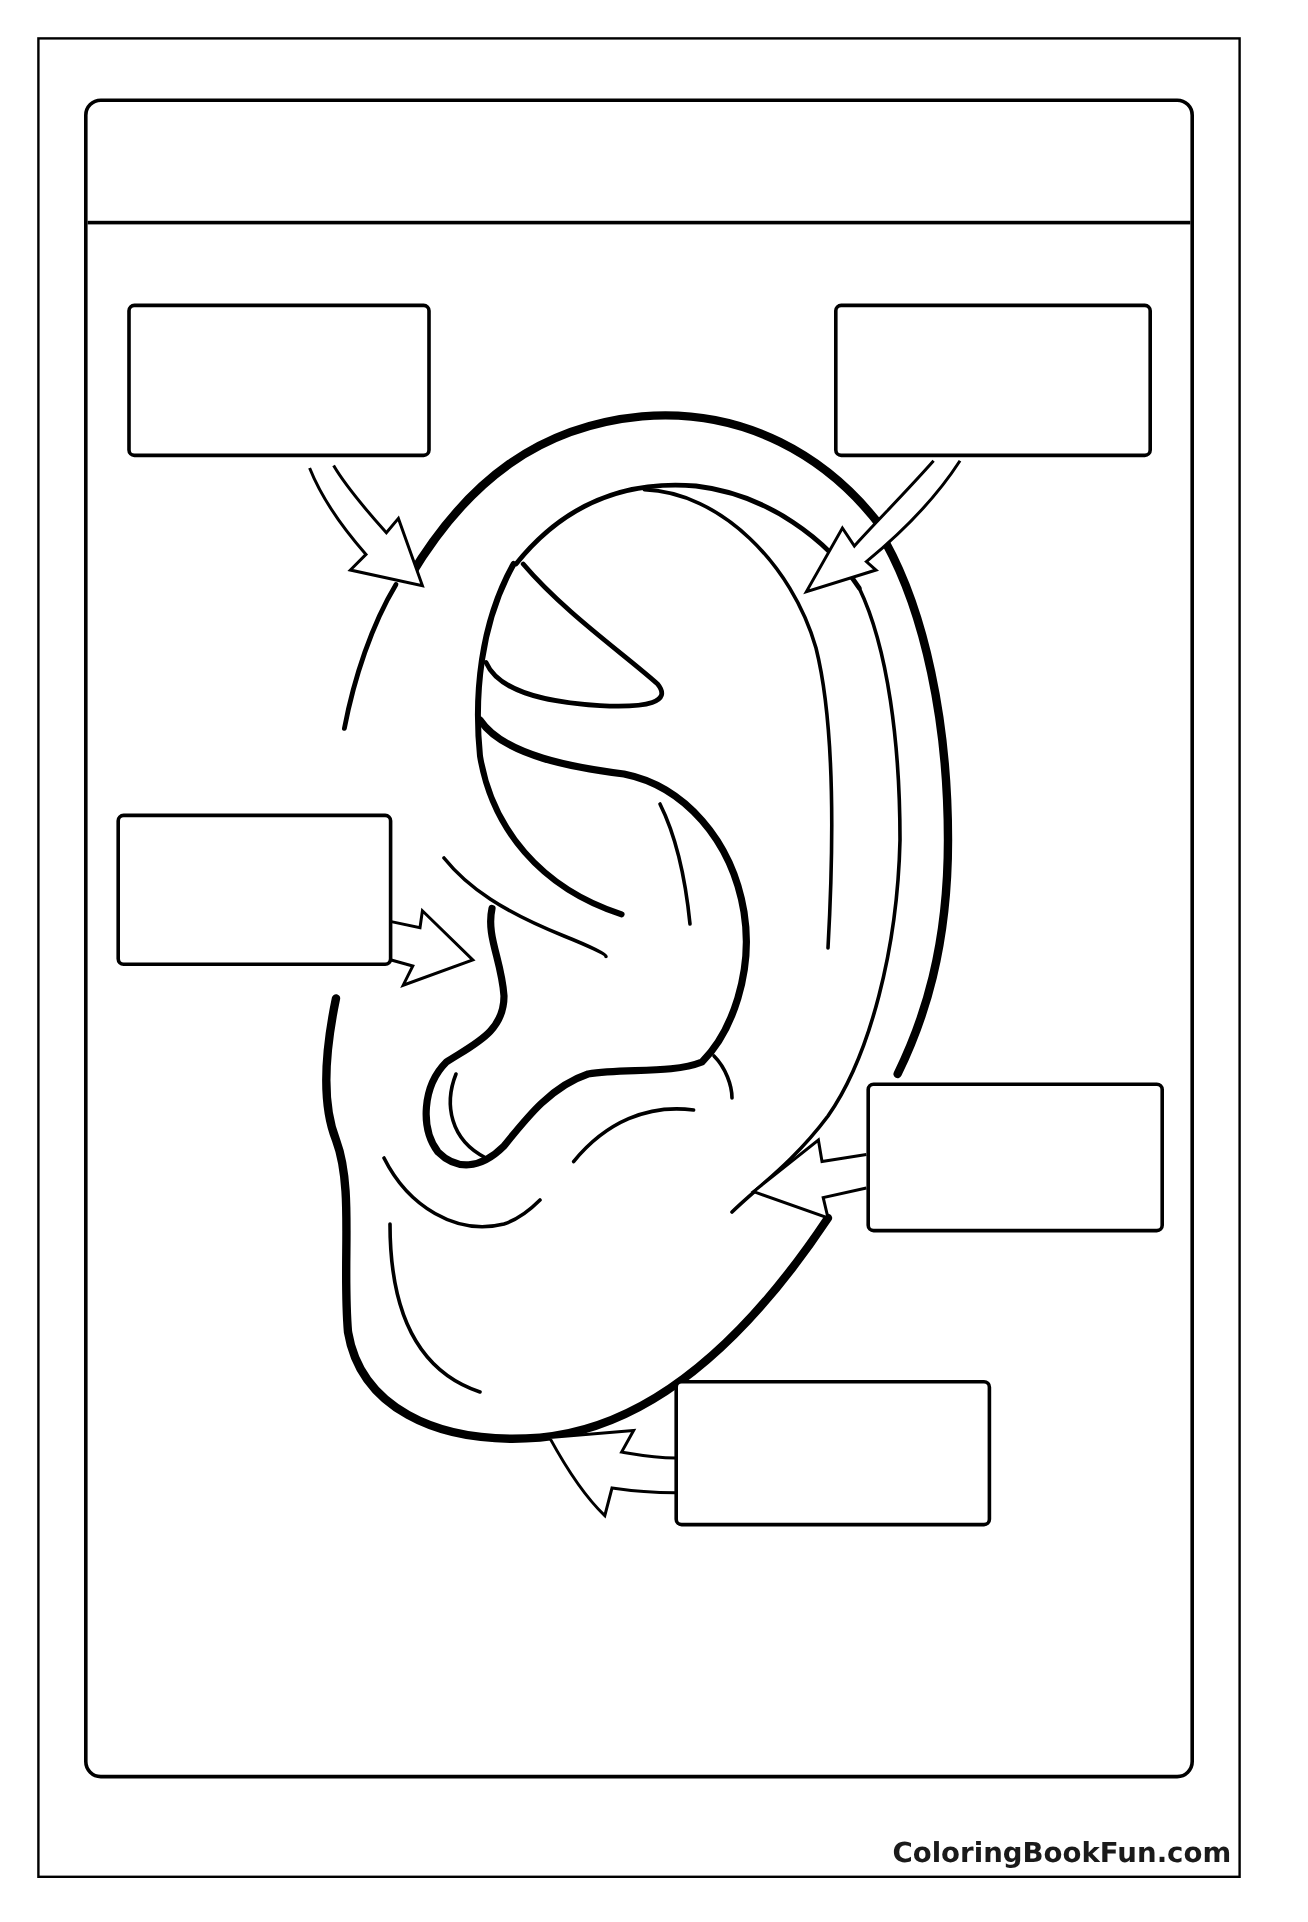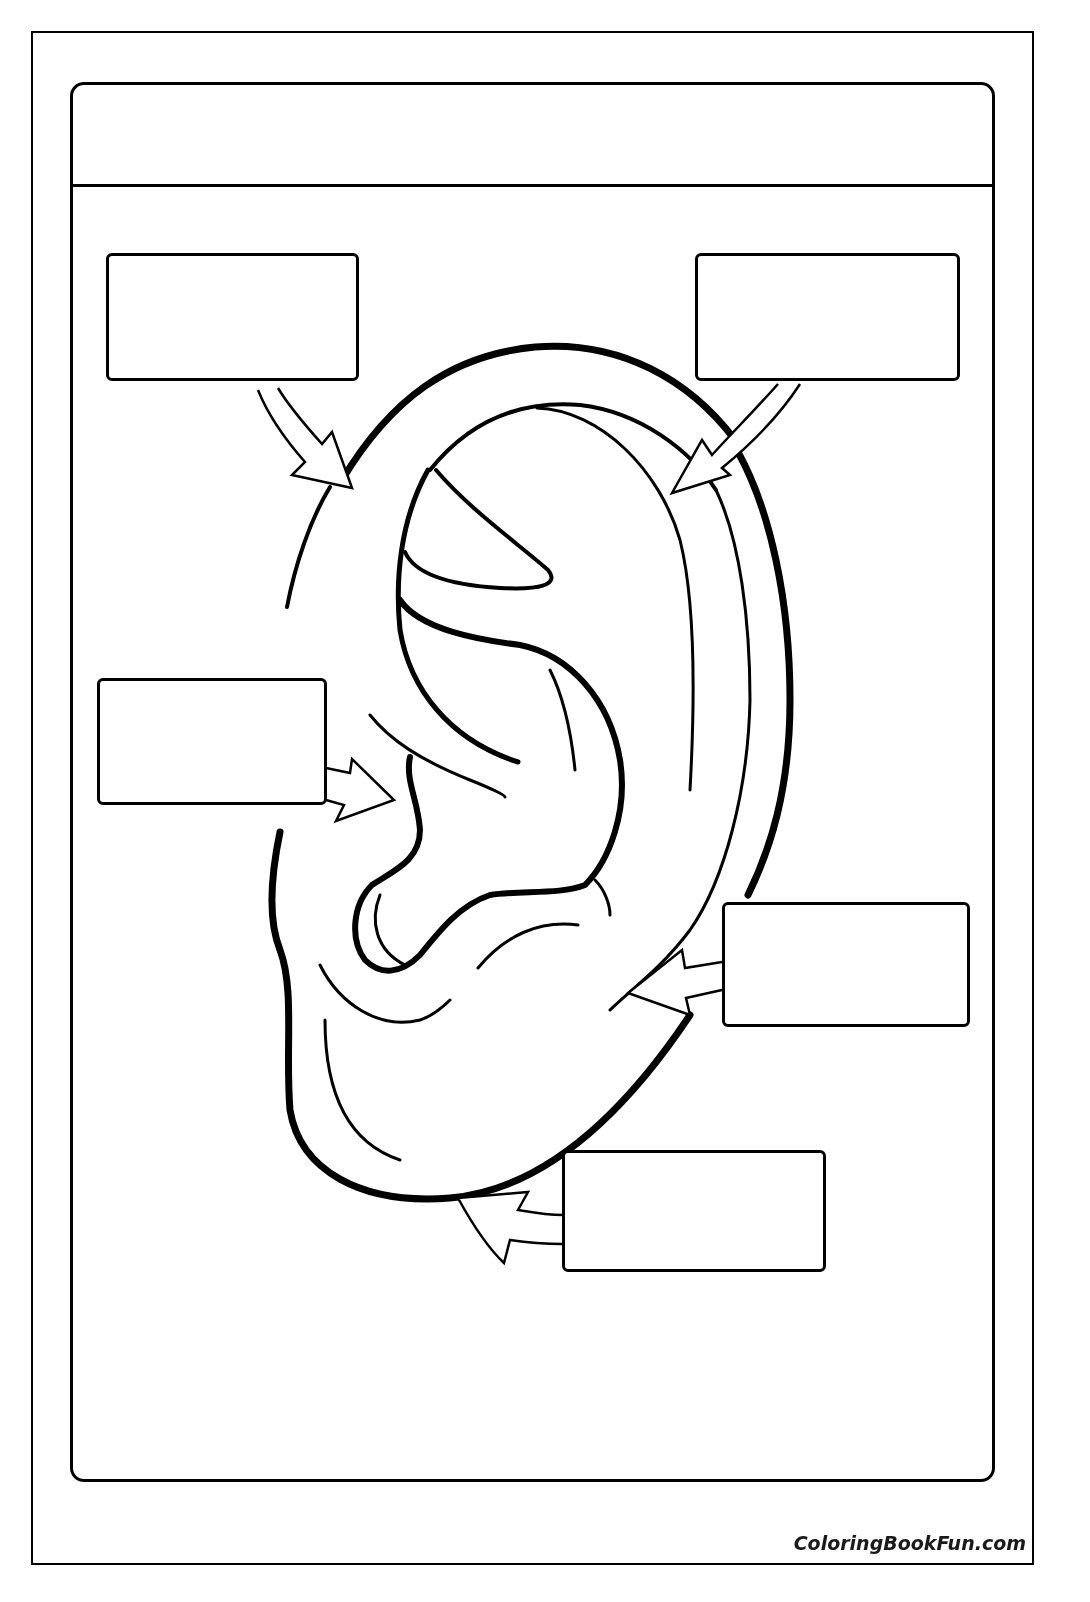--- a/index.html
+++ b/index.html
@@ -4,21 +4,21 @@
 <style>
   html, body { margin: 0; padding: 0; background: #ffffff; }
   body { width: 1090px; height: 1602px; position: relative; overflow: hidden; font-family: "DejaVu Sans", sans-serif; }
   .outer-frame { position: absolute; left: 31px; top: 31px; width: 1003px; height: 1534px; border: 2px solid #000; box-sizing: border-box; }
   .inner-panel { position: absolute; left: 70px; top: 82px; width: 925px; height: 1400px; border: 3px solid #000; border-radius: 14px; box-sizing: border-box; }
   .title-bar { position: absolute; left: 0; top: 0; right: 0; height: 102px; border-bottom: 3px solid #000; box-sizing: border-box; }
   .title-text { position: absolute; left: 0; right: 0; top: 30px; text-align: center; font-size: 30px; font-weight: bold; color: #000; }
   .label-box { position: absolute; border: 3px solid #000; border-radius: 6px; box-sizing: border-box; background: #fff; }
   .label-text { position: absolute; left: 8px; right: 8px; top: 50%; transform: translateY(-50%); text-align: center; font-size: 18px; color: #000; }
   svg.art { position: absolute; left: 0; top: 0; }
-  .watermark { position: absolute; right: 64px; top: 1532px; font-family: "DejaVu Sans", sans-serif; font-weight: bold; font-size: 19px; color: #1a1a1a; letter-spacing: 0px; font-style: italic; }
+  .watermark { position: absolute; right: 64px; top: 1532px; font-family: "DejaVu Sans", sans-serif; font-weight: bold; font-size: 23px; color: #1a1a1a; letter-spacing: 0px; }
 </style>
 </head>
 <body>
 
 <div class="outer-frame"></div>
 
 <div class="inner-panel">
   <div class="title-bar">
     <div class="title-text"></div>
   </div>

